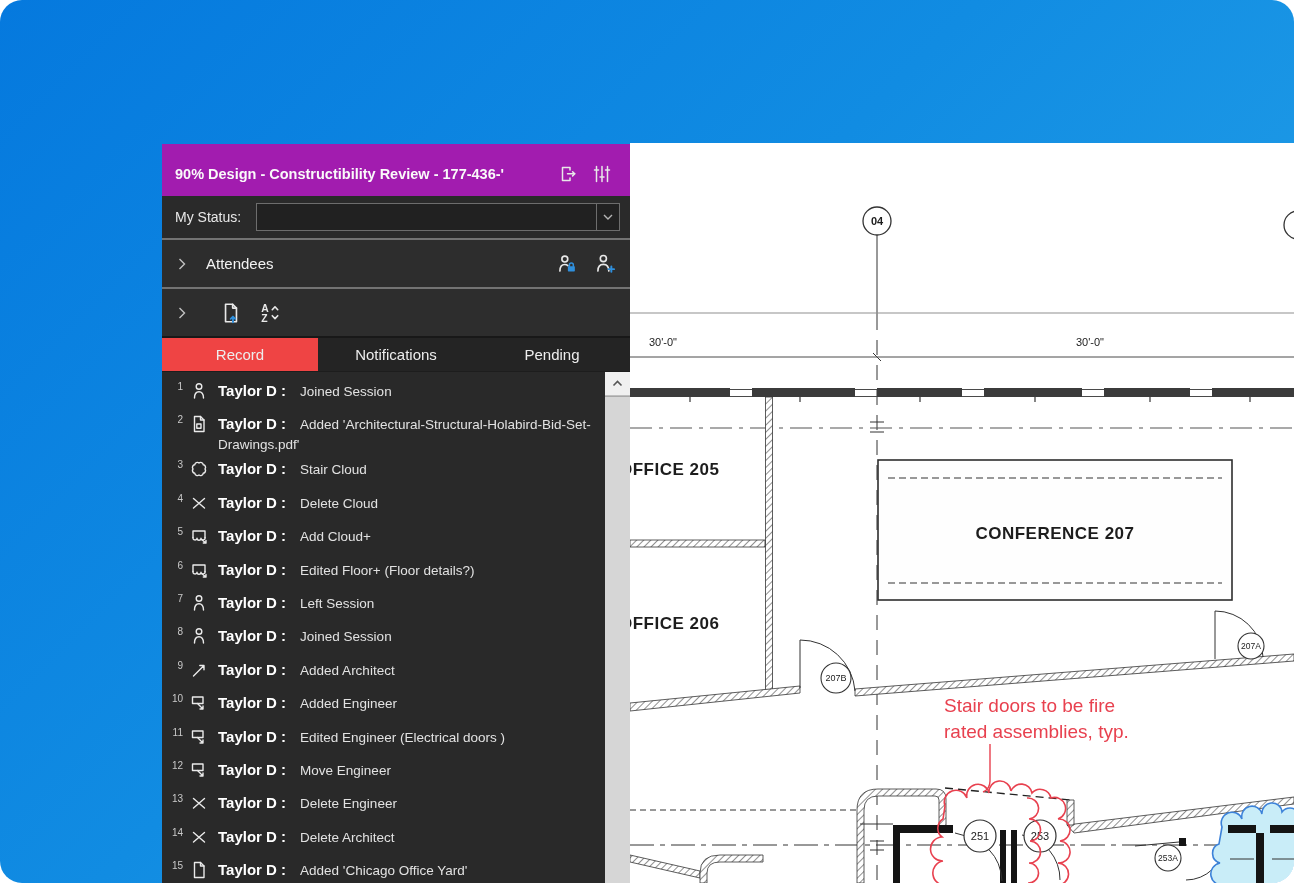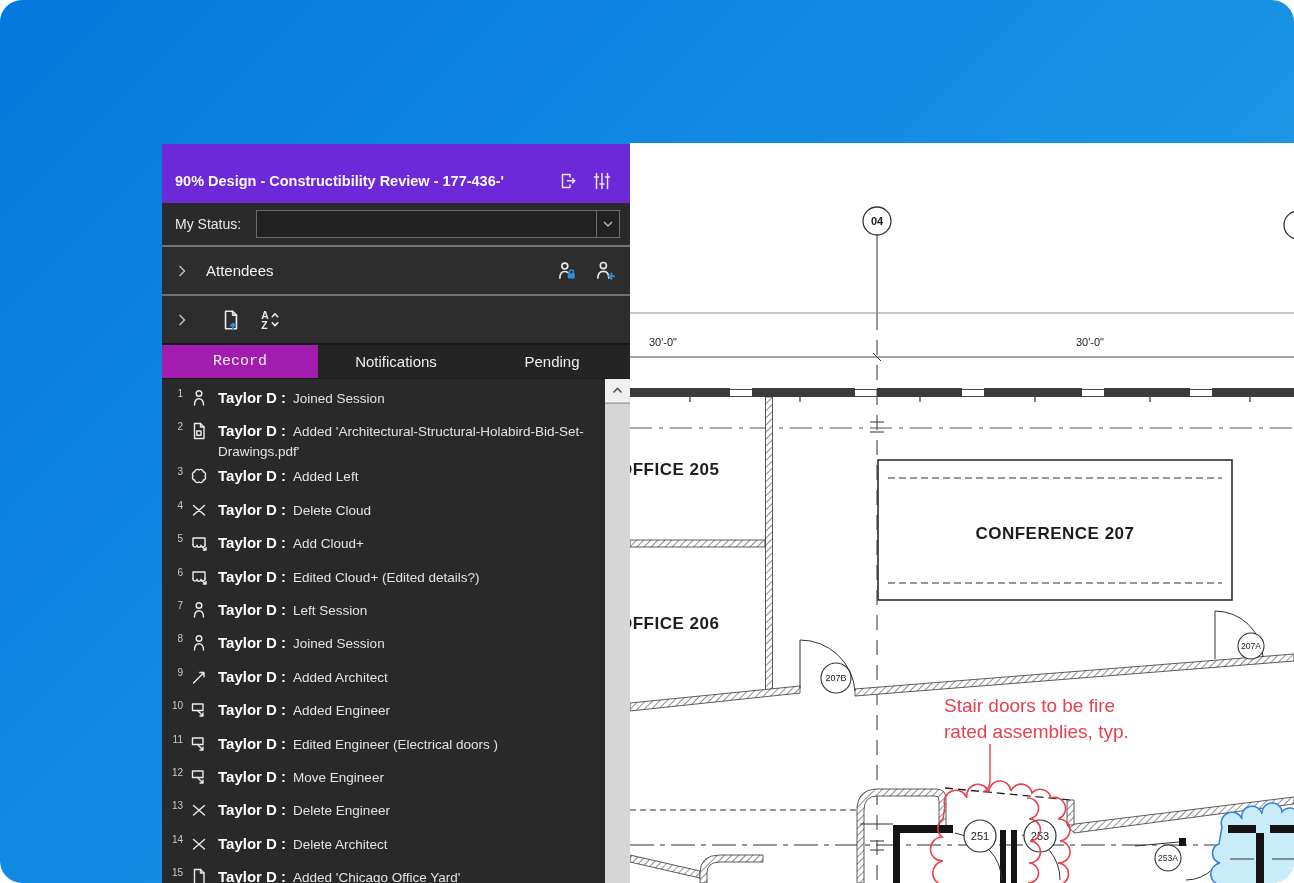--- a/index.html
+++ b/index.html
@@ -8,44 +8,44 @@
   
   .drawing{position:absolute;left:630px;top:143px;width:664px;height:740px;background:#fff;overflow:hidden;}
   .drawing svg{display:block}
   .hatch{fill:url(#hatch);stroke:#333;stroke-width:.8}
   .thin{stroke:#333;stroke-width:1;fill:none}
   .dtx{font-family:"Liberation Sans",sans-serif;font-weight:bold;fill:#1d1d1d}
   .tag{font-family:"Liberation Sans",sans-serif;fill:#222}
   
   .panel{position:absolute;left:162px;top:144px;width:468px;height:739px;background:#2a2a2a;
          color:#f0f0f0;display:flex;flex-direction:column;}
-  .titlebar{height:44px;display:flex;align-items:center;padding:15px 10px 0 13px;background:#6d28d9;}
+  .titlebar{height:44px;display:flex;align-items:center;padding:8px 10px 0 13px;background:#a21caf;}
   .title{font-size:14.5px;font-weight:bold;color:#fafafa;white-space:nowrap;overflow:hidden;width:372px;}
   .titlebar .ticon{margin-left:8px}
   .ticon{width:26px;height:26px;display:flex;align-items:center;justify-content:center;cursor:pointer;}
   .ticon svg{display:block}
   .statusrow{height:42px;display:flex;align-items:center;padding:0 10px 0 13px;}
   .statuslabel{font-size:14px;color:#e8e8e8;margin-right:15px;}
   .statusfield{flex:1;height:26px;background:#212121;border:1px solid #6d6d6d;display:flex;align-items:stretch;}
   .statusvalue{flex:1;font-size:13px;color:#e8e8e8;padding:4px 6px;}
   .statuscaret{width:22px;border-left:1px solid #6d6d6d;display:flex;align-items:center;justify-content:center;}
   .sectionrow{height:47px;display:flex;align-items:center;padding:0 12px 0 16px;background:#2d2d2d;border-top:2px solid #737373;}
   .chev{width:14px;margin-right:14px;display:flex;align-items:center}
   .sectionlabel{font-size:15px;color:#f2f2f2;flex:1;}
   .sectionrow .ticon{margin-left:12px}
   .tabbar{height:33px;display:flex;background:#242424;border-top:2px solid #181818;}
   .tab{width:156px;display:flex;align-items:center;justify-content:center;font-size:15px;color:#ededed;cursor:pointer;}
-  .tab.active{background:#a21caf;font-family:Liberation Mono, monospace;}
+  .tab.active{background:#ef4444;}
   .list{flex:1;position:relative;background:#292929;overflow:hidden;padding:5px 26px 0 6px;border-top:1px solid #1d1d1d;}
   .rec-row{display:flex;align-items:flex-start;min-height:33.4px;padding-top:3px;box-sizing:border-box;}
   .rec-num{width:15px;text-align:right;font-size:10px;color:#c9c9c9;margin:1px 5px 0 0;flex:none;}
   .rec-icon{width:22px;height:22px;margin:0 8px 0 0;flex:none;display:flex;align-items:center;justify-content:center;}
   .rec-icon svg *{stroke:#eaeaea;stroke-width:1.4;fill:none;stroke-linecap:round;stroke-linejoin:round;}
   .rec-text{font-size:13.5px;color:#e2e2e2;line-height:20px;overflow-wrap:anywhere;padding-top:1px;}
-  .rec-name{font-size:15px;font-weight:bold;color:#fff;margin-right:7px;}
+  .rec-name{font-size:15px;font-weight:bold;color:#fff;margin-right:14px;}
   .vscroll{position:absolute;top:0;right:0;bottom:0;width:25px;background:#bfbfbf;}
   .vbtn{height:23px;background:#f0f0f0;display:flex;align-items:center;justify-content:center;cursor:pointer;}
   .vthumb{position:absolute;top:24px;left:0;right:0;bottom:0;background:#d6d6d6;border-top:1px solid #a8a8a8;cursor:grab;}
   .pic{stroke:#e8e8e8;stroke-width:1.5;fill:none;stroke-linecap:round;stroke-linejoin:round;}
   .picblue{stroke:#2f8fdc;fill:none;stroke-linecap:round;stroke-linejoin:round;}
 </style>
 </head>
 <body>
 
 <div class="screen">
@@ -321,21 +321,21 @@
           </span>
           <div class="rec-text"><span class="rec-name">Taylor D :</span><span>Added 'Architectural-Structural-Holabird-Bid-Set-Drawings.pdf'</span></div>
         </div>
         <div class="rec-row">
           <span class="rec-num">3</span>
           <span class="rec-icon">
             <svg width="20" height="20" viewBox="0 0 20 20">
               <path d="M10 4 A2.6 2.6 0 0 1 14.2 5.8 A2.6 2.6 0 0 1 16 10 A2.6 2.6 0 0 1 14.2 14.2 A2.6 2.6 0 0 1 10 16 A2.6 2.6 0 0 1 5.8 14.2 A2.6 2.6 0 0 1 4 10 A2.6 2.6 0 0 1 5.8 5.8 A2.6 2.6 0 0 1 10 4 Z"></path>
             </svg>
           </span>
-          <div class="rec-text"><span class="rec-name">Taylor D :</span><span>Added Left</span></div>
+          <div class="rec-text"><span class="rec-name">Taylor D :</span><span>Stair Cloud</span></div>
         </div>
         <div class="rec-row">
           <span class="rec-num">4</span>
           <span class="rec-icon">
             <svg width="20" height="20" viewBox="0 0 20 20">
               <path d="M4.5 5.5l11 9.5M15.5 5.5l-11 9.5"></path>
             </svg>
           </span>
           <div class="rec-text"><span class="rec-name">Taylor D :</span><span>Delete Cloud</span></div>
         </div>
@@ -352,21 +352,21 @@
         </div>
         <div class="rec-row">
           <span class="rec-num">6</span>
           <span class="rec-icon">
             <svg width="20" height="20" viewBox="0 0 20 20">
               <path d="M4 11.5V5h12v6.5"></path>
               <path d="M4 11.5a2 2 0 0 0 4 .8a2 2 0 0 0 4 0a2 2 0 0 0 4-.8"></path>
               <path d="M12.5 13.5l4.5 3.5m0 0v-2.6m0 2.6h-2.7"></path>
             </svg>
           </span>
-          <div class="rec-text"><span class="rec-name">Taylor D :</span><span>Edited Cloud+ (Edited details?)</span></div>
+          <div class="rec-text"><span class="rec-name">Taylor D :</span><span>Edited Floor+ (Floor details?)</span></div>
         </div>
         <div class="rec-row">
           <span class="rec-num">7</span>
           <span class="rec-icon">
             <svg width="20" height="20" viewBox="0 0 20 20">
               <circle cx="10" cy="5.5" r="2.8"></circle>
               <path d="M5.5 17c0-4.2 2-6.3 4.5-6.3s4.5 2.1 4.5 6.3"></path>
             </svg>
           </span>
           <div class="rec-text"><span class="rec-name">Taylor D :</span><span>Left Session</span></div>

